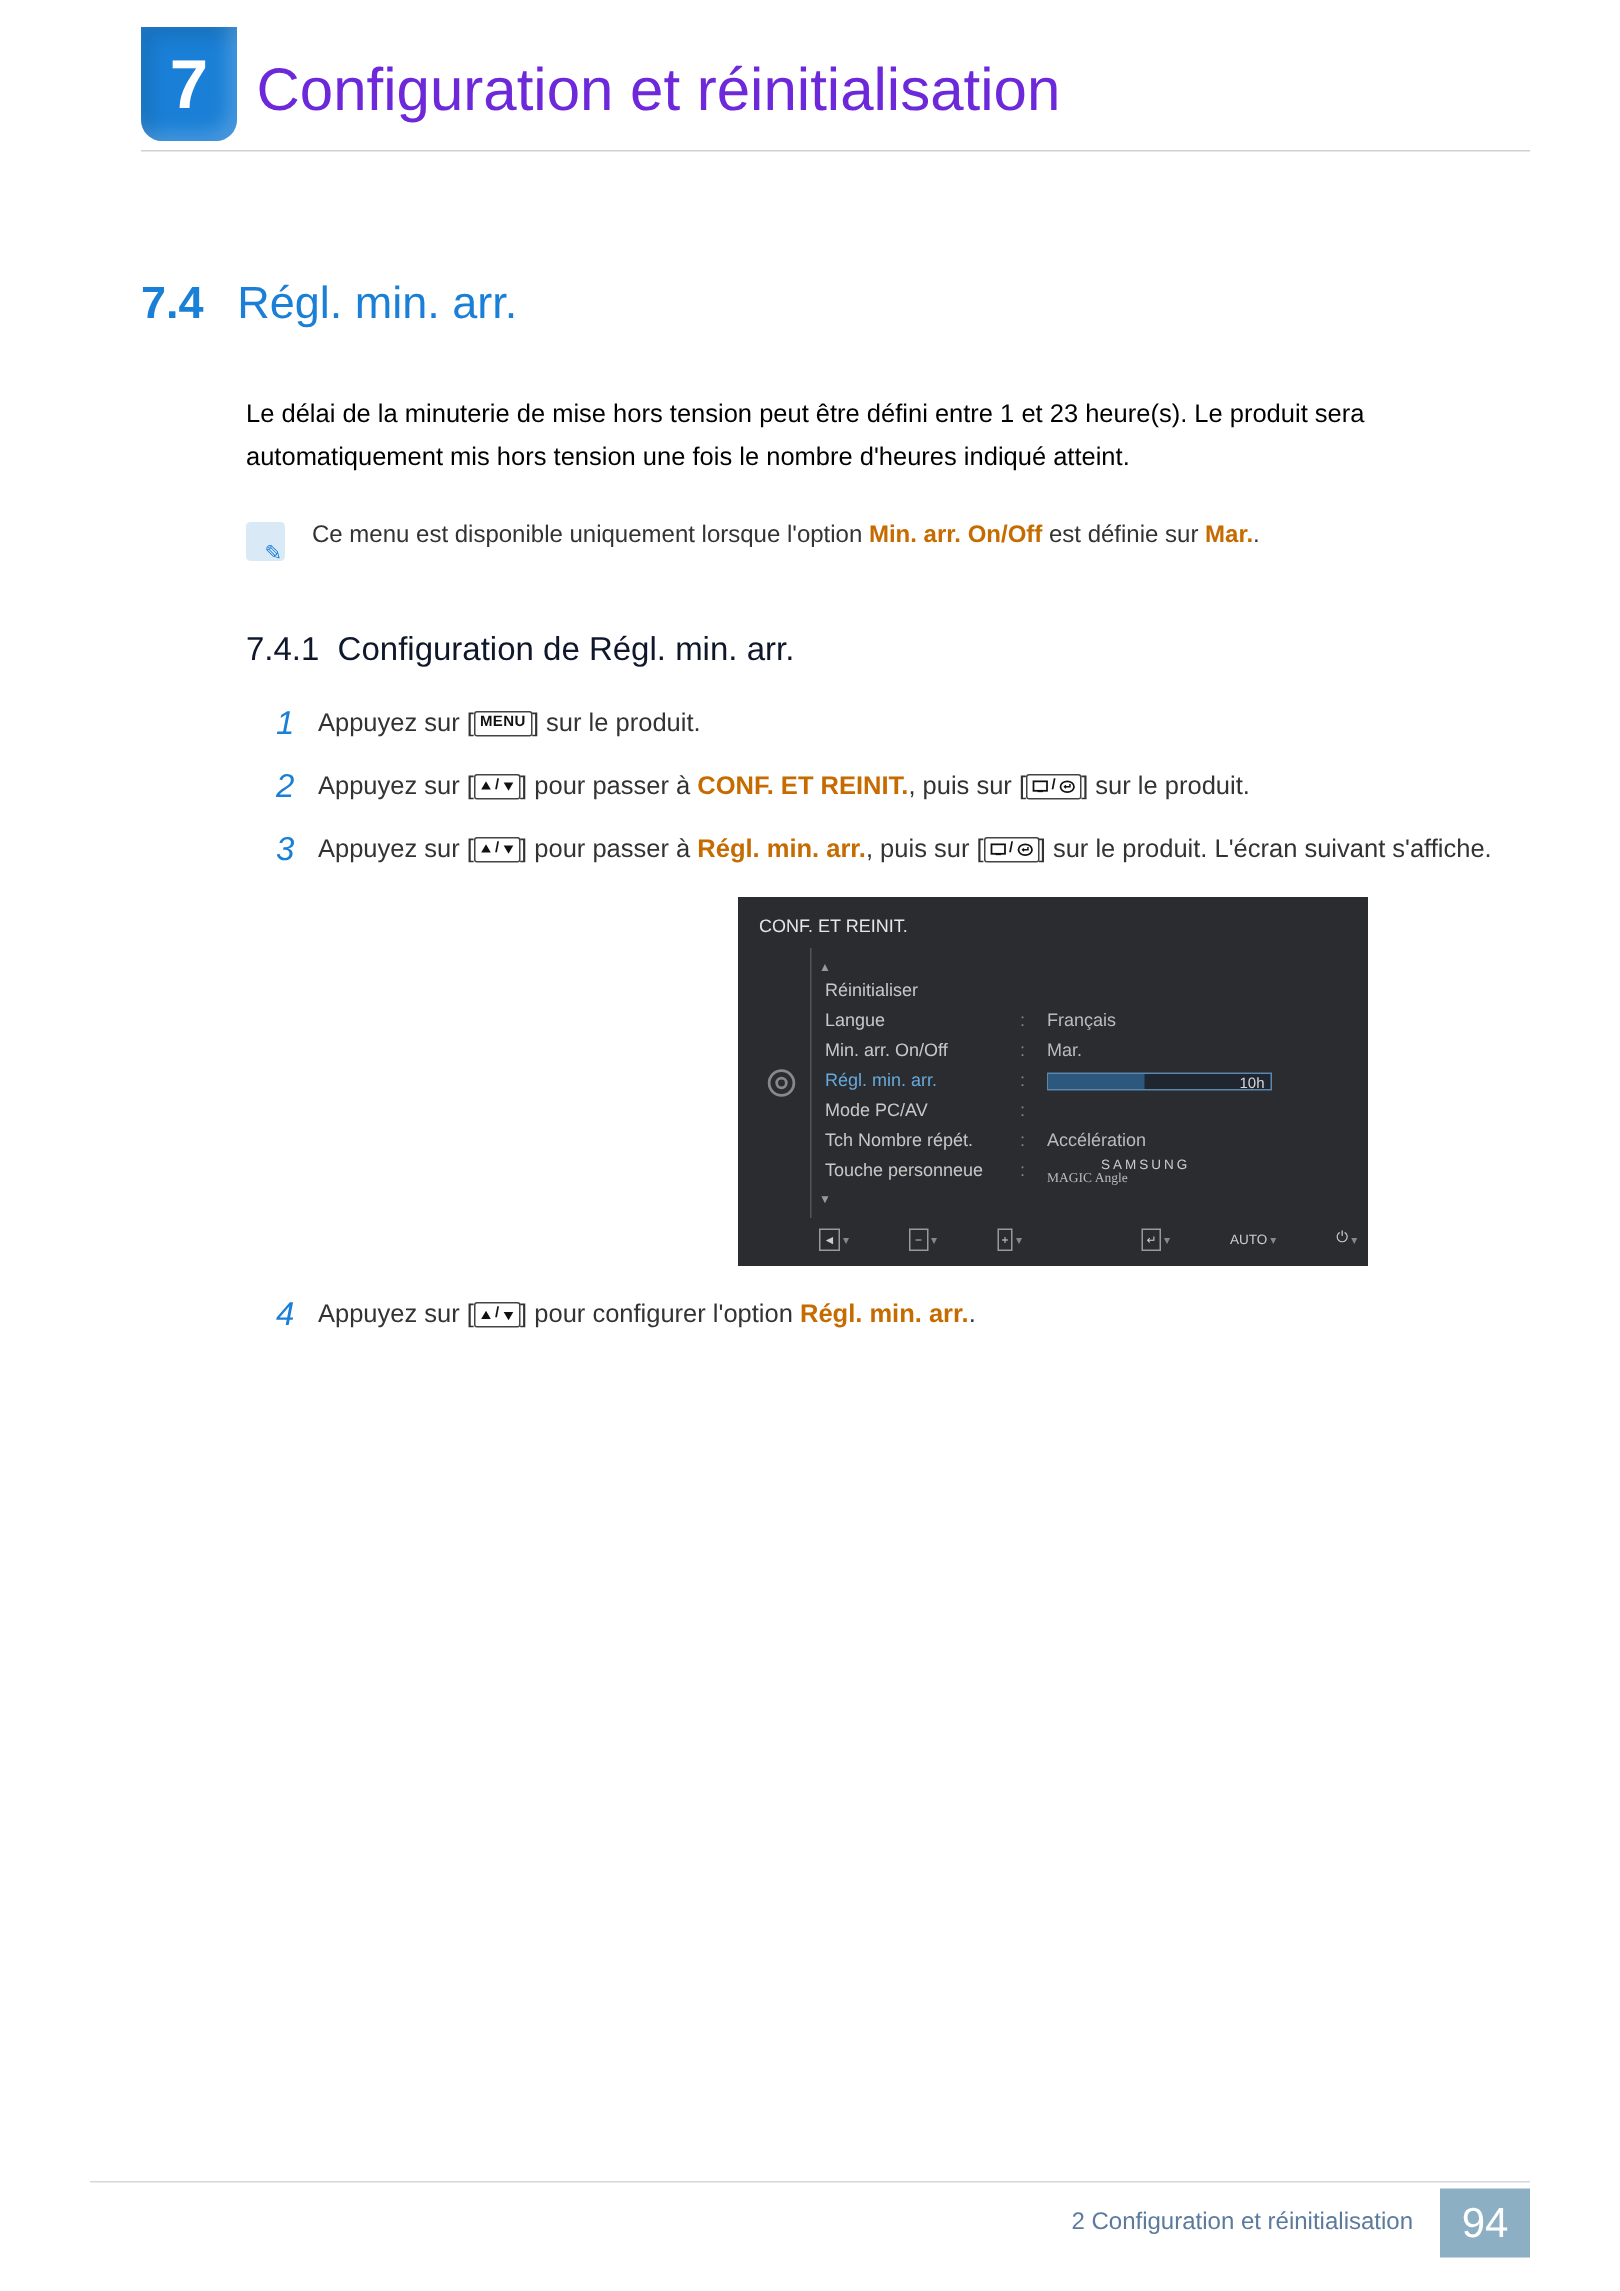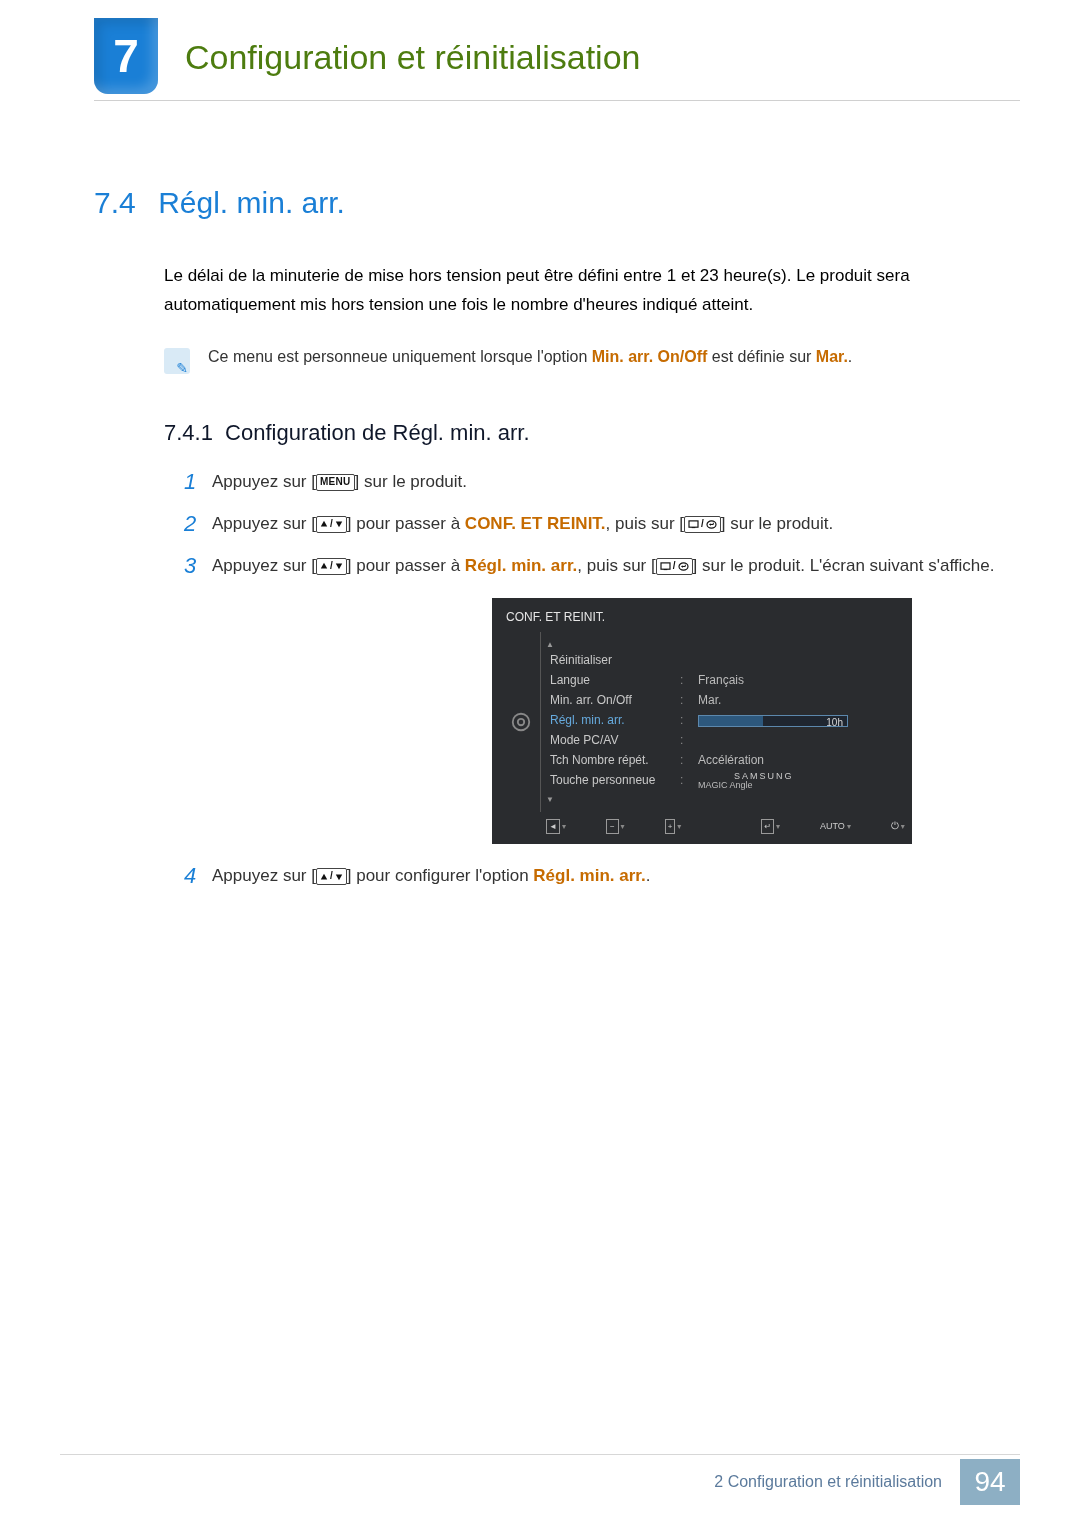--- a/index.html
+++ b/index.html
@@ -29,42 +29,42 @@
     border-radius: 0 0 14px 14px;
     color: #fff;
     font-size: 46px;
     font-weight: bold;
     text-align: center;
     line-height: 76px;
     box-shadow: inset -6px -6px 12px rgba(255,255,255,.2), inset 6px 6px 12px rgba(0,0,0,.12);
   }
   .chapter-title {
     position: absolute;
-    left: 185px;
+    left: 171px;
     top: 38px;
-    font-size: 34px;
-    color: #4d7c0f;
+    font-size: 40px;
+    color: #6d28d9;
   }
   .chapter-rule {
     position: absolute;
     left: 94px;
     right: 60px;
     top: 100px;
     height: 0;
     border-bottom: 1px solid #d0d0d0;
   }
 
   
   .content {
     position: absolute;
     left: 94px;
     right: 60px;
     top: 186px;
   }
-  .sec-number { color: #1a7fd6; font-size: 30px; font-weight: normal; }
+  .sec-number { color: #1a7fd6; font-size: 30px; font-weight: bold; }
   .sec-title  { color: #1a7fd6; font-size: 30px; font-weight: normal; margin-left: 18px; }
 
   .body-text {
     margin-top: 42px;
     padding-left: 70px;
     font-size: 17px;
     line-height: 1.7;
     color: #000000;
   }
 
@@ -207,21 +207,21 @@
     position: absolute; left: 0; top: 0; bottom: 0;
     width: 43%;
     background: #2d587d;
   }
   .slider .val {
     position: absolute; right: 4px; top: -1px;
     font-size: 10px; color: #d8d8d8;
   }
   .magic { font-size: 9px; line-height: 1; }
   .magic .l1 { letter-spacing: 2px; color: #ccc; margin-left: 36px; }
-  .magic .l2 { display: inline; }
+  .magic .l2 { display: inline; font-family: Liberation Serif, serif; }
 
   .osd-btns {
     display: flex;
     gap: 40px;
     align-items: center;
     justify-content: flex-start;
     margin-top: 10px;
     padding-left: 40px;
     height: 20px;
     font-size: 9px;
@@ -276,21 +276,21 @@
     <div>
       <span class="sec-number">7.4</span>
       <span class="sec-title">Régl. min. arr.</span>
     </div>
 
     <p class="body-text">Le délai de la minuterie de mise hors tension peut être défini entre 1 et 23 heure(s). Le produit sera automatiquement mis hors tension une fois le nombre d'heures indiqué atteint.</p>
 
     <div class="note-row">
       <span class="note-icon"></span>
       <span>
-        <span>Ce menu est personneue uniquement lorsque l'option </span><span class="hl">Min. arr. On/Off</span><span> est définie sur </span><span class="hl">Mar.</span><span>.</span>
+        <span>Ce menu est disponible uniquement lorsque l'option </span><span class="hl">Min. arr. On/Off</span><span> est définie sur </span><span class="hl">Mar.</span><span>.</span>
       </span>
     </div>
 
     <div class="subhead">
       <span class="sub-number">7.4.1</span>
       <span class="sub-title">Configuration de Régl. min. arr.</span>
     </div>
 
     <ol class="steps">
 

